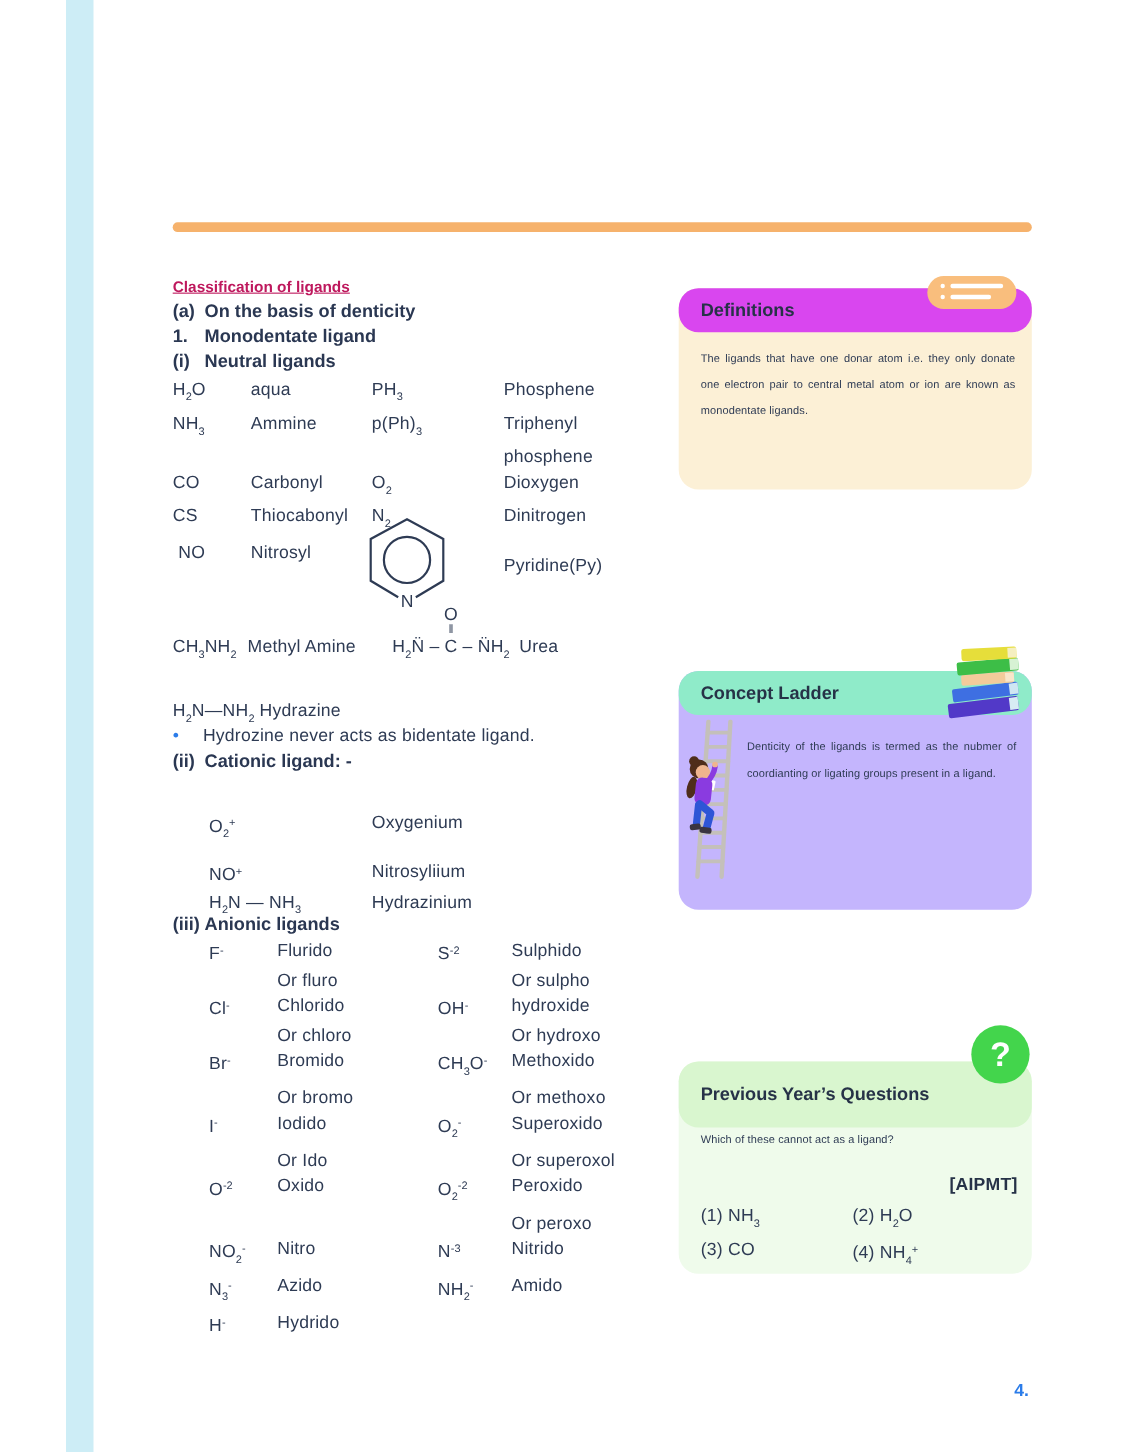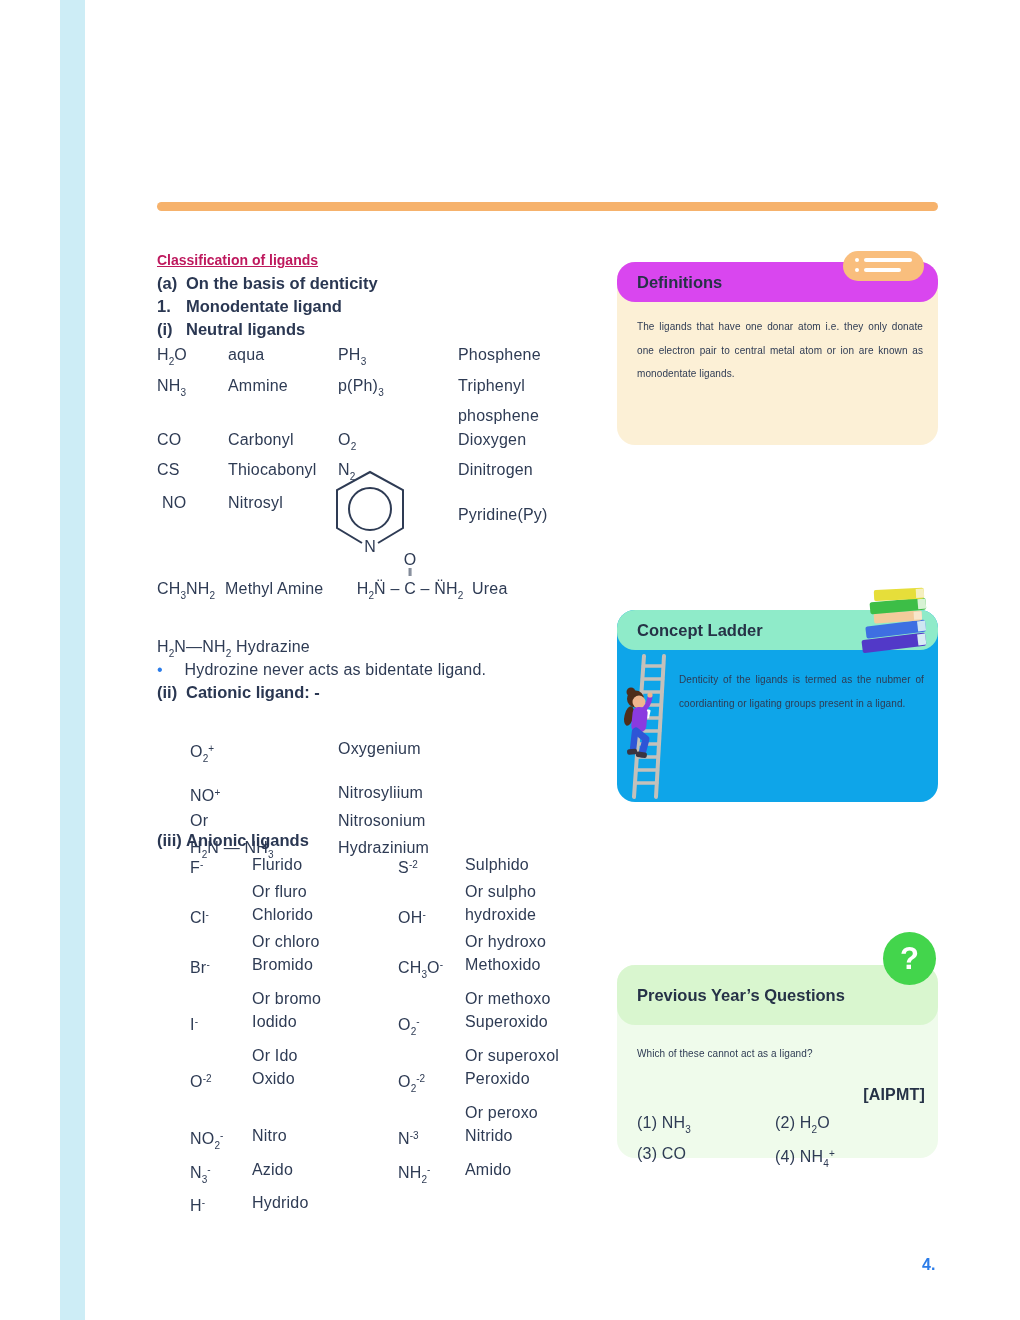--- a/index.html
+++ b/index.html
@@ -29,21 +29,21 @@
   .box{position:absolute;left:617px;width:321px;border-radius:18px;}
   .box-head{height:40px;border-radius:18px;display:flex;align-items:center;padding-left:20px;
     font-weight:700;font-size:16.5px;color:#263247;box-sizing:border-box;}
   .box-body{font-size:10px;line-height:23.5px;text-align:justify;letter-spacing:0.1px;color:#2e3b54;}
   #def-box{top:262px;height:183px;background:#fcf0d6;}
   #def-box .box-head{background:#d946ef;}
   #def-badge{position:absolute;right:14px;top:-11px;width:81px;height:30px;border-radius:15px;background:#f9be7d;}
   .badge-line{position:absolute;left:12px;display:flex;align-items:center;}
   .badge-line .dot{width:4px;height:4px;border-radius:50%;background:#fff;margin-right:5px;}
   .badge-line .bar{height:3.5px;border-radius:2px;background:#fff;}
-  #concept-box{top:610px;height:192px;background:#0ea5e9;}
+  #concept-box{top:610px;height:217px;background:#c4b5fd;}
   #concept-box .box-head{background:#8febc9;}
   #pyq-box{top:965px;height:193px;background:#effbeb;}
   #pyq-box .box-head{background:#d9f6cf;height:60px;}
   #qmark{position:absolute;right:2px;top:-33px;width:53px;height:53px;border-radius:50%;background:#43d54c;
     display:flex;align-items:center;justify-content:center;color:#ffffff;font-weight:700;font-size:31px;}
   .pyq-tag{text-align:right;font-weight:700;font-size:16px;color:#263247;letter-spacing:0.2px;}
   .opt-grid{display:grid;grid-template-columns:138px auto;margin-top:7px;}
   .opt-grid span{line-height:24px;font-size:16px;letter-spacing:0.2px;}
   .pagenum{position:absolute;left:922px;top:1256px;color:#2b7ce9;font-weight:700;font-size:16px;}
   .ring-svg{position:absolute;}
@@ -149,24 +149,20 @@
 
 <div class="cat-row">
     <span>O<sub>2</sub><sup>+</sup></span>
     <span>Oxygenium</span>
   </div>
     <div class="cat-row">
     <span>NO<sup>+</sup></span>
     <span>Nitrosyliium</span>
   </div>
     <div class="cat-row">
-    <span>Or</span>
-    <span>Nitrosonium</span>
-  </div>
-    <div class="cat-row">
     <span>H<sub>2</sub>N — NH<sub>3</sub></span>
     <span>Hydrazinium</span>
   </div>
   </div>
 
 <div class="abs bhead" style="left:157px;top:829px;">
   <span class="mk">(iii)</span>
   <span>Anionic ligands</span>
 </div>
 
@@ -328,21 +324,21 @@
     </svg>
     <div class="box-body" style="margin-left:62px;padding:18px 14px 0 0;">Denticity of the ligands is termed as the nubmer of coordianting or ligating groups present in a ligand.</div>
   </div>
 </div>
 
 <div class="box" id="pyq-box">
   <div class="box-head">
     <span>Previous Year’s Questions</span>
   </div>
   <div id="qmark">?</div>
-  <div style="padding:17px 13px 0 20px;">
+  <div style="padding:0 13px 0 20px;">
     <div class="box-body">Which of these cannot act as a ligand?</div>
     <div class="pyq-tag" style="margin-top:20px;">[AIPMT]</div>
     <div class="opt-grid">
 
     <span>(1) NH<sub>3</sub></span>
         <span>(2) H<sub>2</sub>O</span>
         <span>(3) CO</span>
         <span>(4) NH<sub>4</sub><sup>+</sup></span>
       </div>
   </div>

